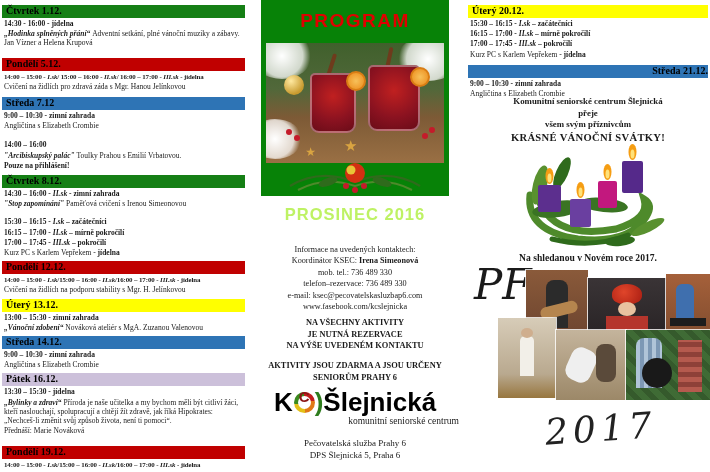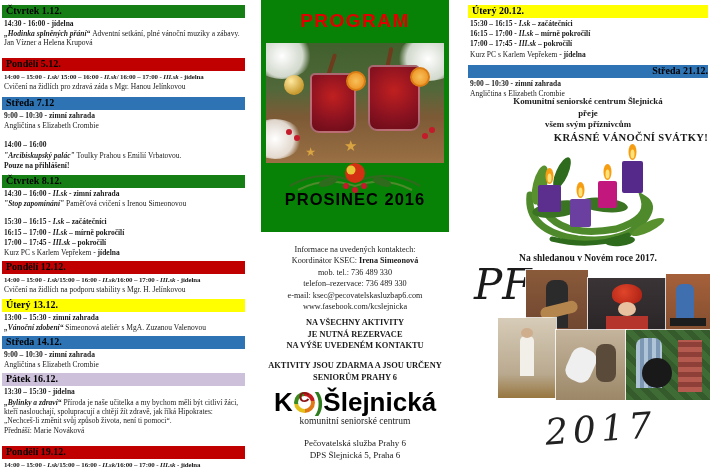--- a/index.html
+++ b/index.html
@@ -7,62 +7,62 @@
         font-family:"Liberation Serif",serif;color:#1a1a1a;overflow:hidden;}
   
   .col{position:absolute;top:2px;}
   #left-rows{left:2px;width:243px;}
   #right-rows{left:468px;width:240px;}
   .bar{height:13px;line-height:12.5px;font-weight:bold;font-size:10px;
        padding-left:4px;margin-top:3px;color:#000;}
   .line{font-size:7.5px;line-height:9.2px;padding:0 3px 0 2px;margin-top:1px;}
   .line.nw{white-space:nowrap;overflow:hidden;font-size:6.9px;letter-spacing:-0.1px;}
   
-  .panel{position:absolute;left:261px;top:0;width:188px;height:232px;background:#078207;}
+  .panel{position:absolute;left:261px;top:0;width:188px;height:196px;background:#078207;}
   .panel-title{margin-top:10px;text-align:center;color:#e00000;
        font-family:"Liberation Sans",sans-serif;font-weight:bold;font-size:19px;letter-spacing:1.5px;}
   .photo{position:absolute;left:5px;top:43px;width:178px;height:120px;overflow:hidden;
        background:linear-gradient(180deg,#40602c 0%,#51683a 38%,#7d5a36 62%,#9a7044 100%);}
   .snow{position:absolute;border-radius:50%;background:radial-gradient(circle,#ffffff 0%,rgba(255,255,255,.75) 55%,rgba(255,255,255,0) 75%);}
   .glass{position:absolute;border-radius:5px 5px 9px 9px;
        background:radial-gradient(circle at 50% 38%,#c02020 0%,#8a1220 60%,#6a0c18 100%);
        border:2px solid rgba(255,255,255,.38);}
   .stick{position:absolute;width:4px;height:34px;background:#6e3b1c;border-radius:2px;}
   .orange{position:absolute;width:16px;height:16px;border-radius:50%;
        background:radial-gradient(circle,#f7c15a 0%,#ef9b2d 70%);border:2px solid #d97d14;}
   .bauble{position:absolute;width:20px;height:20px;border-radius:50%;
        background:radial-gradient(circle at 35% 30%,#ffe9a0,#c89a2e 70%);}
   .berry{position:absolute;width:6px;height:6px;border-radius:50%;background:#c41b2a;}
   .cookie{position:absolute;color:#d9a441;font-size:15px;line-height:15px;}
-  .month{position:absolute;top:190px;width:100%;text-align:center;color:#000000;
+  .month{position:absolute;top:205px;width:100%;text-align:center;color:#bef264;
        font-family:"Liberation Sans",sans-serif;font-weight:bold;font-size:16.5px;letter-spacing:1px;}
   .ornament{position:absolute;top:160px;left:0;width:100%;text-align:center;}
   
   .mid-contact{position:absolute;left:251px;top:244px;width:208px;text-align:center;
        font-size:8.2px;line-height:11.4px;}
   .mid-contact .hd{font-weight:normal;}
   .mid-note{position:absolute;left:251px;width:208px;text-align:center;font-weight:bold;
        font-size:8.4px;line-height:11.6px;}
   #note-res{top:317px;}
   #note-free{top:360px;}
   .logo{position:absolute;left:251px;top:387px;width:208px;text-align:center;white-space:nowrap;
        font-family:"Liberation Sans",sans-serif;font-weight:bold;font-size:26px;color:#000;}
   .ring{display:inline-block;width:21px;height:21px;border-radius:50%;vertical-align:-2px;
        background:conic-gradient(#c21d1d 0 22%,#e07817 22% 50%,#e3c017 50% 72%,#3a8a1e 72% 100%);
        position:relative;margin:0 0 0 1px;}
   .ring::after{content:"";position:absolute;left:4px;top:4px;width:13px;height:13px;border-radius:50%;background:#fff;}
   .ring .c{position:absolute;left:0;top:-4px;width:21px;text-align:center;font-size:15px;color:#8b1515;z-index:2;}
   .paren{color:#2f7d1e;font-size:26px;}
-  .logo-sub{position:absolute;left:251px;top:416px;width:208px;text-align:center;font-size:9.5px;}
+  .logo-sub{position:absolute;left:251px;top:416px;width:208px;text-align:right;font-size:9.5px;}
   .mid-footer{position:absolute;left:251px;top:437px;width:208px;text-align:center;
        font-size:9px;line-height:12px;}
   
   .greeting{position:absolute;left:468px;top:96px;width:240px;text-align:center;
        font-weight:bold;font-size:8.8px;line-height:11.6px;}
-  .greeting div:last-child{font-size:10.6px;letter-spacing:.3px;margin-top:1px;text-align:right;}
+  .greeting div:last-child{font-size:10.6px;letter-spacing:.3px;margin-top:1px;}
   .wreath{position:absolute;left:500px;top:143px;width:176px;height:106px;}
   .farewell{position:absolute;left:468px;top:252px;width:240px;text-align:center;
        font-weight:bold;font-size:9.6px;}
   .pf{position:absolute;left:474px;top:264px;font-family:"DejaVu Serif",serif;
        font-style:italic;font-size:42px;line-height:42px;}
   .collage{position:absolute;left:498px;top:266px;width:212px;height:140px;}
   .ph{position:absolute;box-shadow:0 0 0 1px rgba(255,255,255,.8);}
   .year2017{position:absolute;left:545px;top:408px;font-family:"DejaVu Serif",serif;
        font-style:italic;font-size:36px;letter-spacing:5px;transform:rotate(-4deg);color:#222;}
 </style>
@@ -92,21 +92,21 @@
       <div style="height: 8px;"></div>
       <div class="line"><span style="font-weight: bold;">15:30 – 16:15 - </span><span style="font-weight: bold; font-style: italic;">I.sk</span><span style="font-weight: bold;"> – začátečníci</span></div>
       <div class="line"><span style="font-weight: bold;">16:15 – 17:00 - </span><span style="font-weight: bold; font-style: italic;">II.sk</span><span style="font-weight: bold;"> – mírně pokročilí</span></div>
       <div class="line"><span style="font-weight: bold;">17:00 – 17:45 - </span><span style="font-weight: bold; font-style: italic;">III.sk</span><span style="font-weight: bold;"> – pokročilí</span></div>
       <div class="line"><span>Kurz PC s Karlem Vepřekem - </span><span style="font-weight: bold;">jídelna</span></div>
       <div class="bar" style="background: rgb(192, 0, 0); margin-top: 4px;">Pondělí 12.12.</div>
       <div class="line nw"><span style="font-weight: bold;">14:00 – 15:00 - </span><span style="font-weight: bold; font-style: italic;">I.sk</span><span style="font-weight: bold;">/15:00 – 16:00 - </span><span style="font-weight: bold; font-style: italic;">II.sk</span><span style="font-weight: bold;">/16:00 – 17:00 - </span><span style="font-weight: bold; font-style: italic;">III.sk</span><span style="font-weight: bold;"> - jídelna</span></div>
       <div class="line"><span>Cvičení na židlích na podporu stability s Mgr. H. Jelínkovou</span></div>
       <div class="bar" style="background: rgb(255, 255, 0); margin-top: 4px;">Úterý 13.12.</div>
       <div class="line"><span style="font-weight: bold;">13:00 – 15:30 - zimní zahrada</span></div>
-      <div class="line"><span style="font-weight: bold; font-style: italic;">„Vánoční zdobení“ </span><span>Simeonová ateliér s MgA. Zuzanou Valenovou</span></div>
+      <div class="line"><span style="font-weight: bold; font-style: italic;">„Vánoční zdobení“ </span><span>Nováková ateliér s MgA. Zuzanou Valenovou</span></div>
       <div class="bar" style="background: rgb(46, 116, 181); margin-top: 4px;">Středa 14.12.</div>
       <div class="line"><span style="font-weight: bold;">9:00 – 10:30 - zimní zahrada</span></div>
       <div class="line"><span>Angličtina s Elizabeth Crombie</span></div>
       <div class="bar" style="background: rgb(204, 192, 218); margin-top: 4px;">Pátek 16.12.</div>
       <div class="line"><span style="font-weight: bold;">13:30 – 15:30 - jídelna</span></div>
       <div class="line"><span style="font-weight: bold; font-style: italic;">„Bylinky a zdraví“ </span><span>Příroda je naše učitelka a my bychom měli být citliví žáci, kteří naslouchají, spolupracují a chtějí žít zdravě, jak říká Hipokrates: „Nechceš-li změnit svůj způsob života, není ti pomoci“.</span></div>
       <div class="line"><span>Přednáší: Marie Nováková</span></div>
       <div style="height: 8px;"></div>
       <div class="bar" style="background: rgb(192, 0, 0);">Pondělí 19.12.</div>
       <div class="line nw"><span style="font-weight: bold;">14:00 – 15:00 - </span><span style="font-weight: bold; font-style: italic;">I.sk</span><span style="font-weight: bold;">/15:00 – 16:00 - </span><span style="font-weight: bold; font-style: italic;">II.sk</span><span style="font-weight: bold;">/16:00 – 17:00 - </span><span style="font-weight: bold; font-style: italic;">III.sk</span><span style="font-weight: bold;"> - jídelna</span></div>

